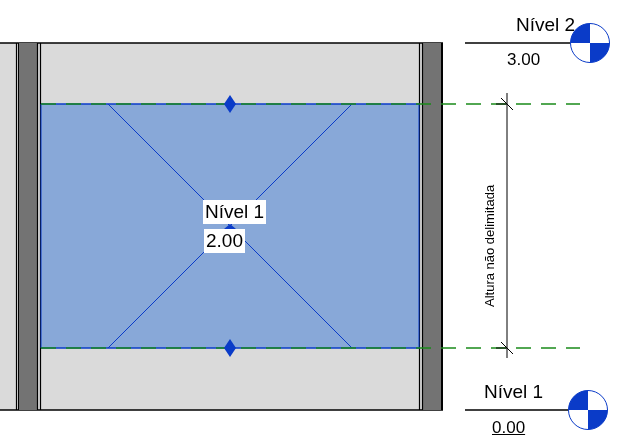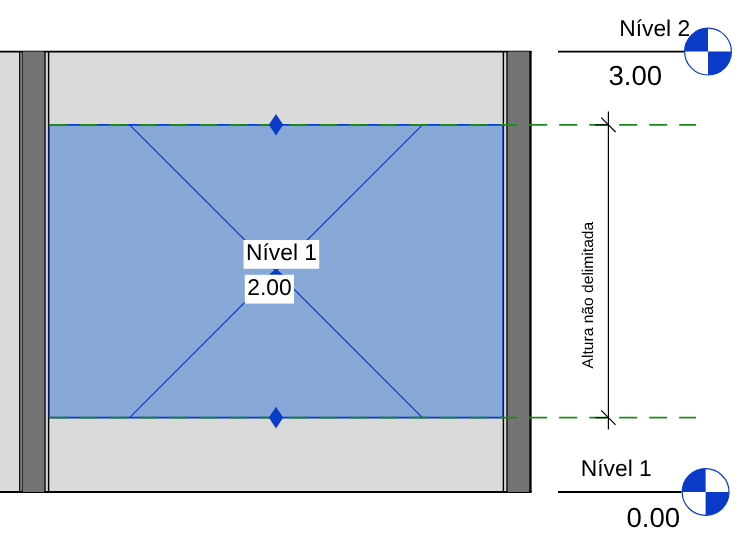--- a/index.html
+++ b/index.html
@@ -1,21 +1,21 @@
 <!DOCTYPE html>
 <html><head>
 <meta charset="utf-8">
 <style>
   html, body { margin: 0; padding: 0; background: #ffffff; }
   body { width: 626px; height: 448px; position: relative; overflow: hidden;
          font-family: "Liberation Sans", sans-serif; }
   svg.canvas { position: absolute; left: 0; top: 0; }
   .lbl { position: absolute; font-family: "Liberation Sans", sans-serif; color: #000; white-space: nowrap; }
   .level-name { font-size: 19px; }
-  .level-elev { font-size: 23px; }
+  .level-elev { font-size: 17px; }
   .center-label { background: #ffffff; font-size: 19px; line-height: 24px; padding: 0 2px; }
   .dim-text { font-size: 13px; transform-origin: left top; transform: rotate(-90deg); }
 </style>
 </head>
 <body>
 
 <svg class="canvas" width="626" height="448" viewBox="0 0 626 448">
 
   <rect x="0" y="43" width="443" height="367" fill="#dadada"></rect>
 
@@ -80,18 +80,18 @@
     <circle cx="588" cy="410" r="19.5" fill="#ffffff" stroke="#0a3bc8" stroke-width="1"></circle>
     <path d="M588,410 L568.5,410 A19.5,19.5 0 0 1 588,390.5 Z" fill="#0a3bc8"></path>
     <path d="M588,410 L607.5,410 A19.5,19.5 0 0 1 588,429.5 Z" fill="#0a3bc8"></path>
   </g>
 </svg>
 
 <div class="lbl level-name" style="left:484px; top:14px;margin-left:32px;">Nível 2</div>
 <div class="lbl level-elev" style="left:507px; top:50px;">3.00</div>
 
 <div class="lbl level-name" style="left:484px; top:381px;">Nível 1</div>
-<div class="lbl level-elev" style="left:522px; top:418px;">0.00</div>
+<div class="lbl level-elev" style="left:492px; top:418px;text-decoration:underline;">0.00</div>
 
 <div class="lbl center-label" style="left:203px; top:200px;">Nível 1</div>
 <div class="lbl center-label" style="left:204px; top:229px;">2.00</div>
 
 <div class="lbl dim-text" style="left:482px; top:307px;">Altura não delimitada</div>
 
 </body></html>

